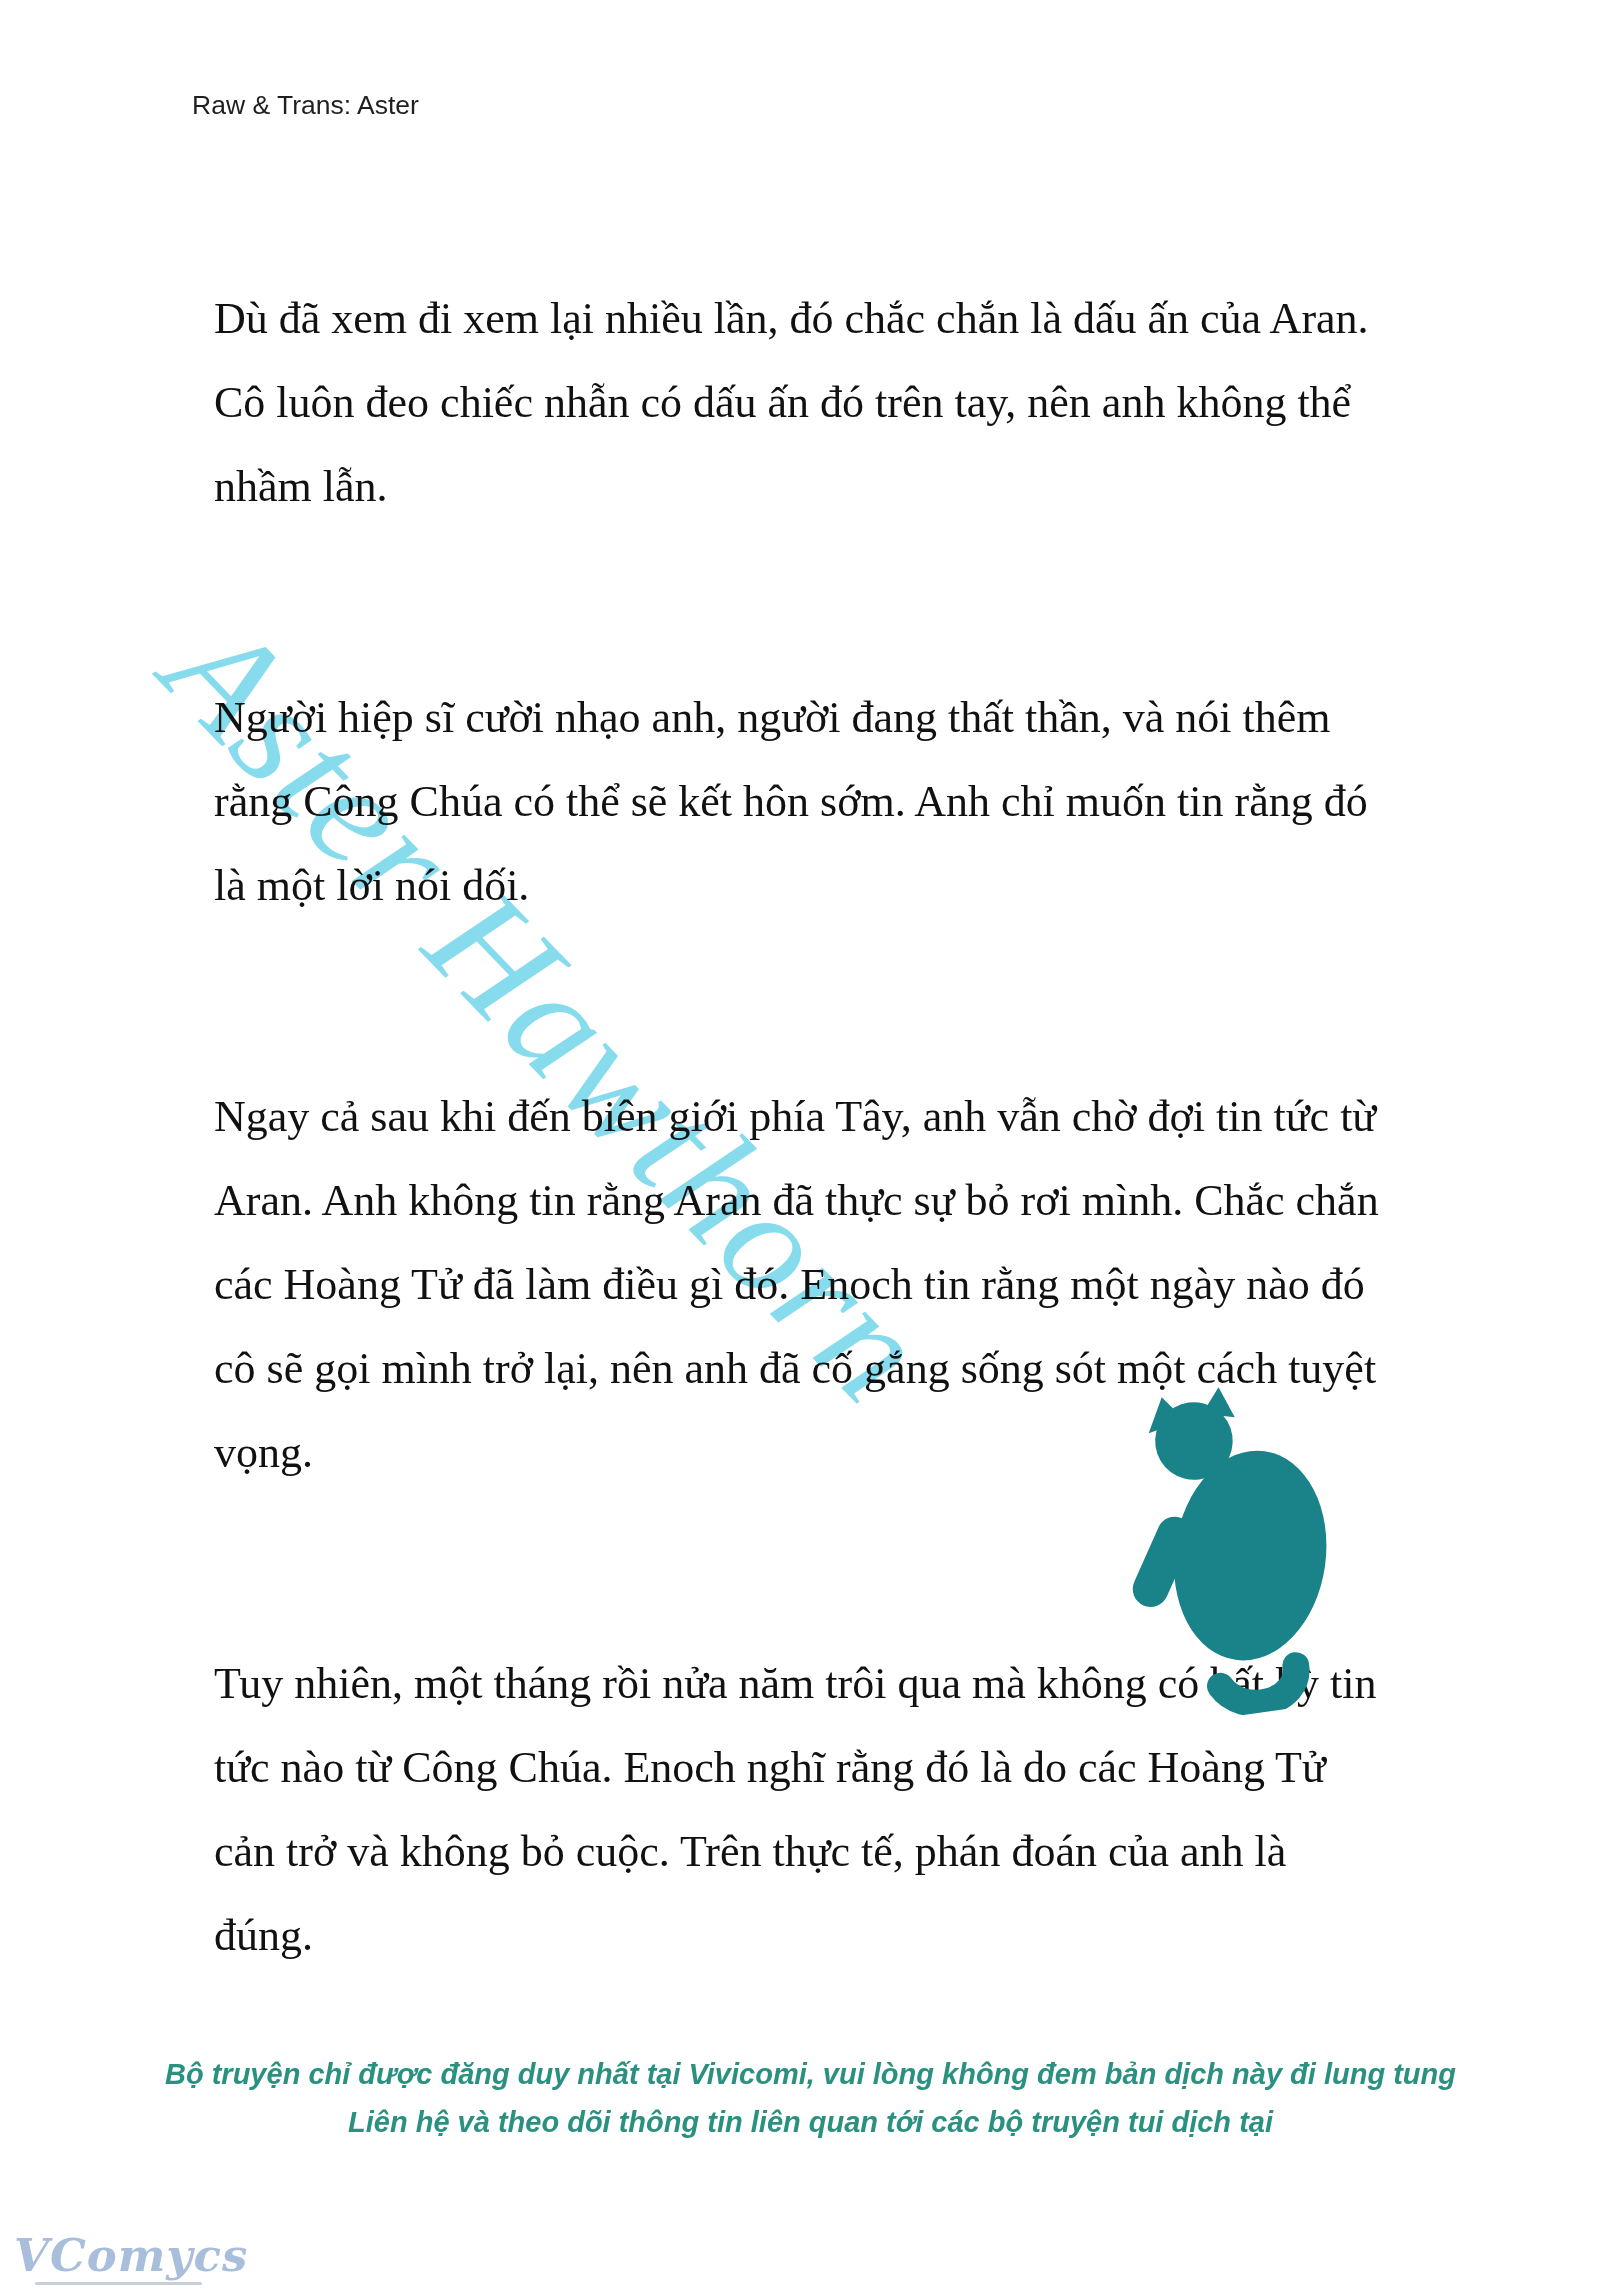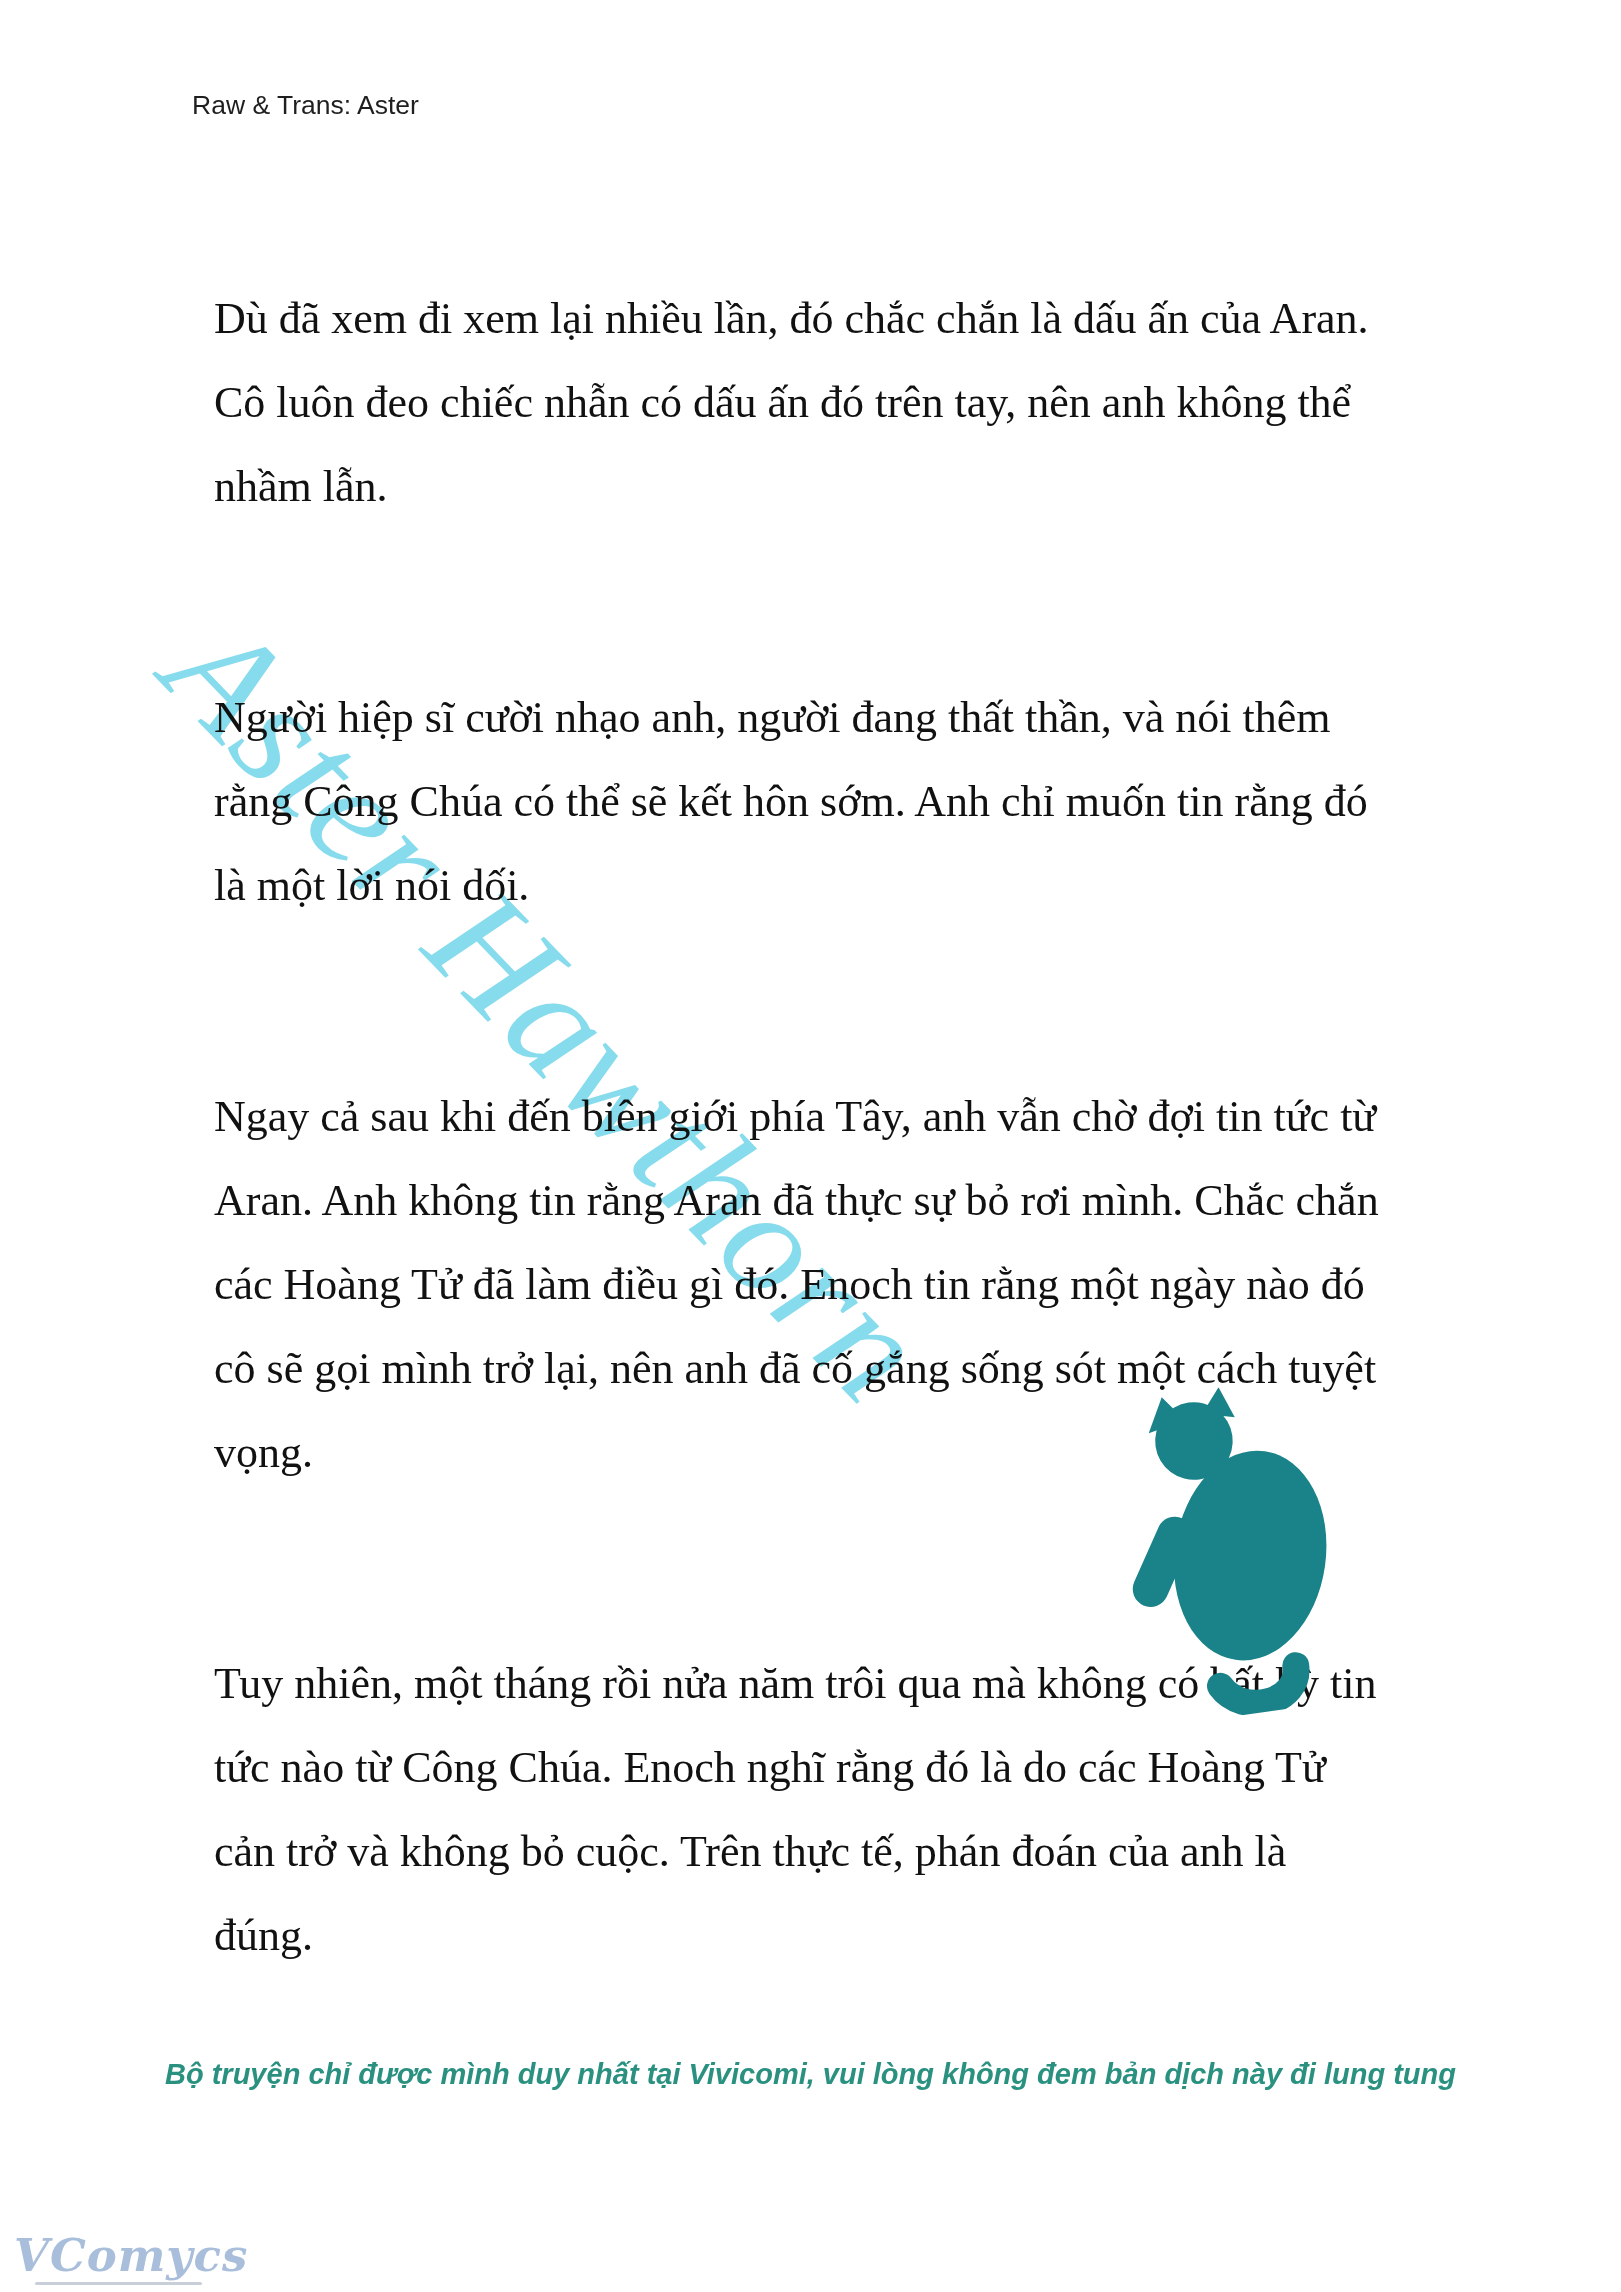--- a/index.html
+++ b/index.html
@@ -134,20 +134,21 @@
         <ellipse cx="122" cy="172" rx="76" ry="106" transform="rotate(16 122 172)"></ellipse>
 
         <rect x="16" y="118" width="36" height="96" rx="18" transform="rotate(32 34 166)"></rect>
       </g>
 
       <path d="M152 288 C 152 326, 92 332, 74 298" stroke="currentColor" stroke-width="27" fill="none" stroke-linecap="round"></path>
     </svg>
   </div>
 
   <div class="footer">
-    <div>Bộ truyện chỉ được mình duy nhất tại Vivicomi, vui lòng không đem bản dịch này đi lung tung</div>
+    <div>Bộ truyện chỉ được đăng duy nhất tại Vivicomi, vui lòng không đem bản dịch này đi lung tung</div>
+    <div>Liên hệ và theo dõi thông tin liên quan tới các bộ truyện tui dịch tại</div>
   </div>
 
   <div class="logo">VComycs</div>
   <div class="logo-flourish"></div>
 
 </div>
 
 
 </body></html>

